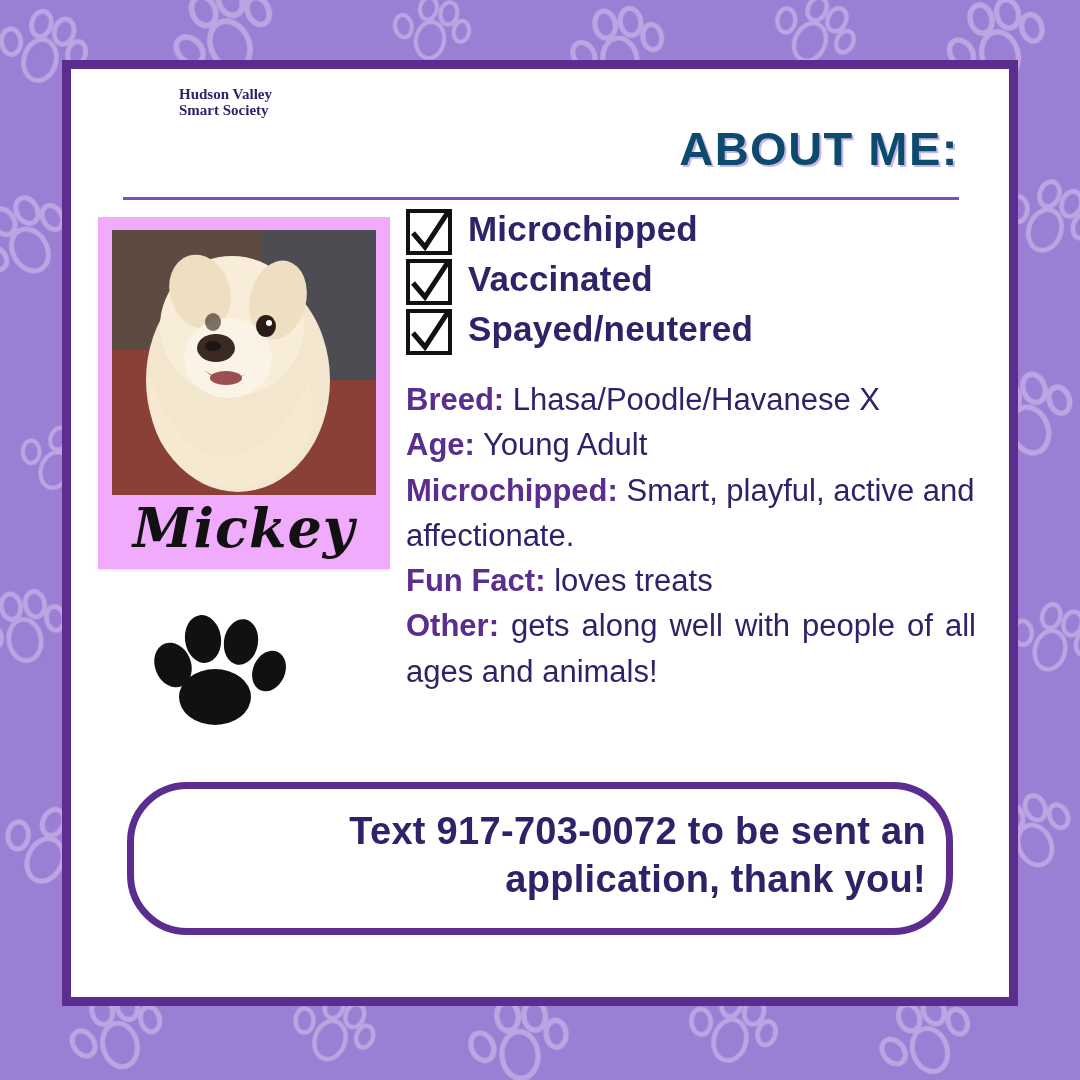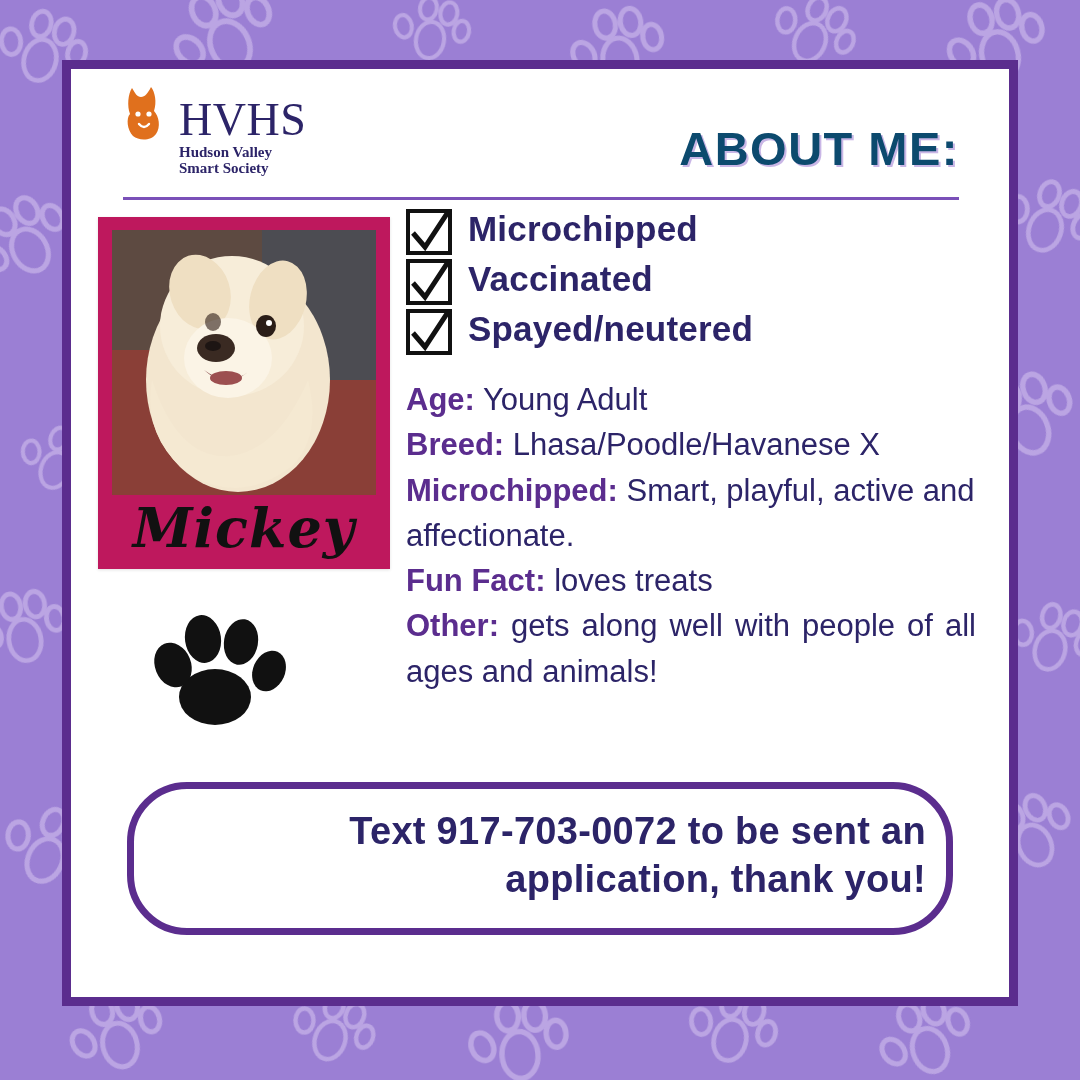--- a/index.html
+++ b/index.html
@@ -97,21 +97,21 @@
     position: relative;
   }
 
   
   #photo-card {
     position: absolute;
     left: 27px;
     top: 8px;
     width: 292px;
     height: 352px;
-    background: #be185d;
+    background: #f0abfc;
     box-shadow: 0 1px 3px rgba(0,0,0,0.12);
   }
   #photo {
     position: absolute;
     left: 14px;
     top: 13px;
     width: 264px;
     height: 265px;
     overflow: hidden;
     background: #3a2b24;
@@ -233,29 +233,20 @@
     <use href="#pawmark" transform="translate(520,1055) rotate(-5) scale(0.9)"></use>
     <use href="#pawmark" transform="translate(730,1040) rotate(15) scale(0.8)"></use>
     <use href="#pawmark" transform="translate(930,1050) rotate(-20) scale(0.85)"></use>
   </g>
 </svg>
 
 <div id="card">
 
   <div id="header">
     <div id="logo-block">
-      <div id="logo-row">
-        <svg id="logo-mark" viewBox="0 0 48 58" xmlns="http://www.w3.org/2000/svg">
-          <path d="M9 4 C5 10 4 22 7 30 C3 34 4 46 10 52 C16 57 28 57 33 50 C38 43 36 32 31 27 C34 18 32 8 28 3 C25 9 22 13 18 13 C14 13 12 9 9 4 Z" fill="#e0701d"></path>
-          <circle cx="15" cy="30" r="2.6" fill="#ffffff"></circle>
-          <circle cx="26" cy="30" r="2.6" fill="#ffffff"></circle>
-          <path d="M16 40 q5 6 10 0" stroke="#ffffff" stroke-width="2.4" fill="none" stroke-linecap="round"></path>
-        </svg>
-        <div class="hvhs-title">HVHS</div>
-      </div>
       <div class="hvhs-sub">Hudson Valley</div>
       <div class="hvhs-sub" style="margin-top:0">Smart Society</div>
     </div>
     <div id="about-me">ABOUT ME:</div>
     <div id="header-rule"></div>
   </div>
 
   <div id="body-area">
 
     <div id="photo-card">
@@ -312,26 +303,26 @@
       <div class="check-row">
         <svg class="checkbox" viewBox="0 0 46 46" xmlns="http://www.w3.org/2000/svg">
           <rect x="2" y="2" width="42" height="42" fill="#ffffff" stroke="#111111" stroke-width="4"></rect>
           <path d="M7 24 L19 38 L44 0" fill="none" stroke="#111111" stroke-width="5"></path>
         </svg>
         <span class="check-label">Spayed/neutered</span>
       </div>
 
       <div id="details">
         <p>
+          <span class="lbl">Breed:</span>
+          <span>Lhasa/Poodle/Havanese X</span>
+        </p>
+        <p>
           <span class="lbl">Age:</span>
           <span>Young Adult</span>
-        </p>
-        <p>
-          <span class="lbl">Breed:</span>
-          <span>Lhasa/Poodle/Havanese X</span>
         </p>
         <p>
           <span class="lbl">Microchipped:</span>
           <span>Smart, playful, active and affectionate.</span>
         </p>
         <p>
           <span class="lbl">Fun Fact:</span>
           <span>loves treats</span>
         </p>
         <p class="justify">

